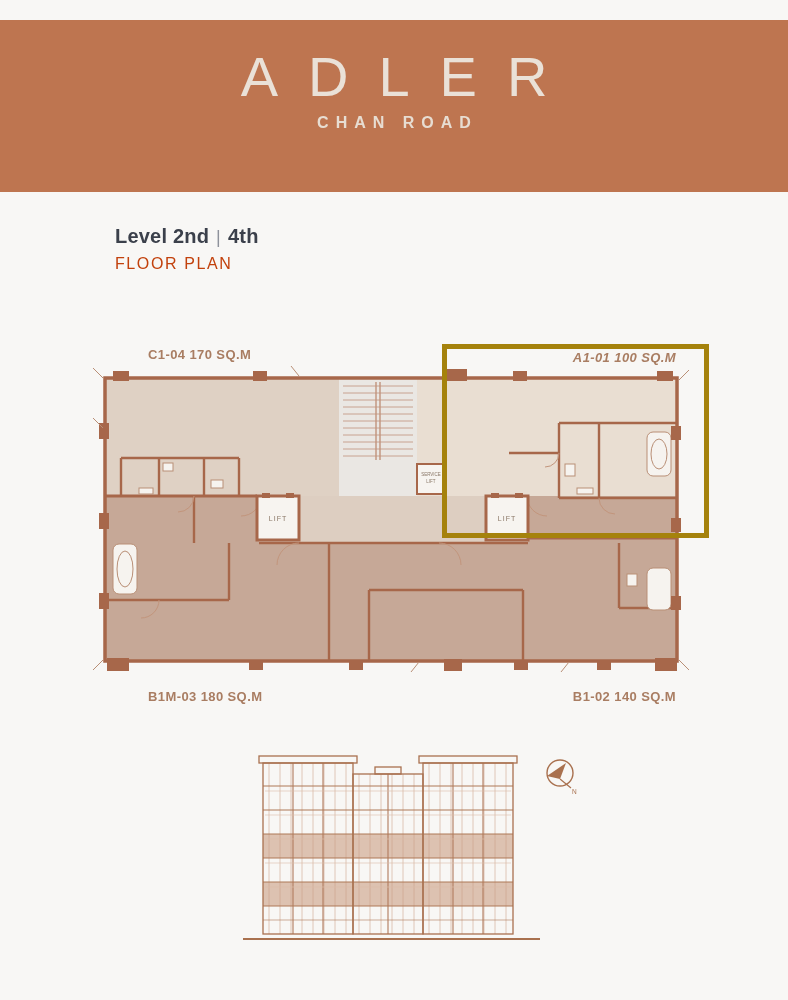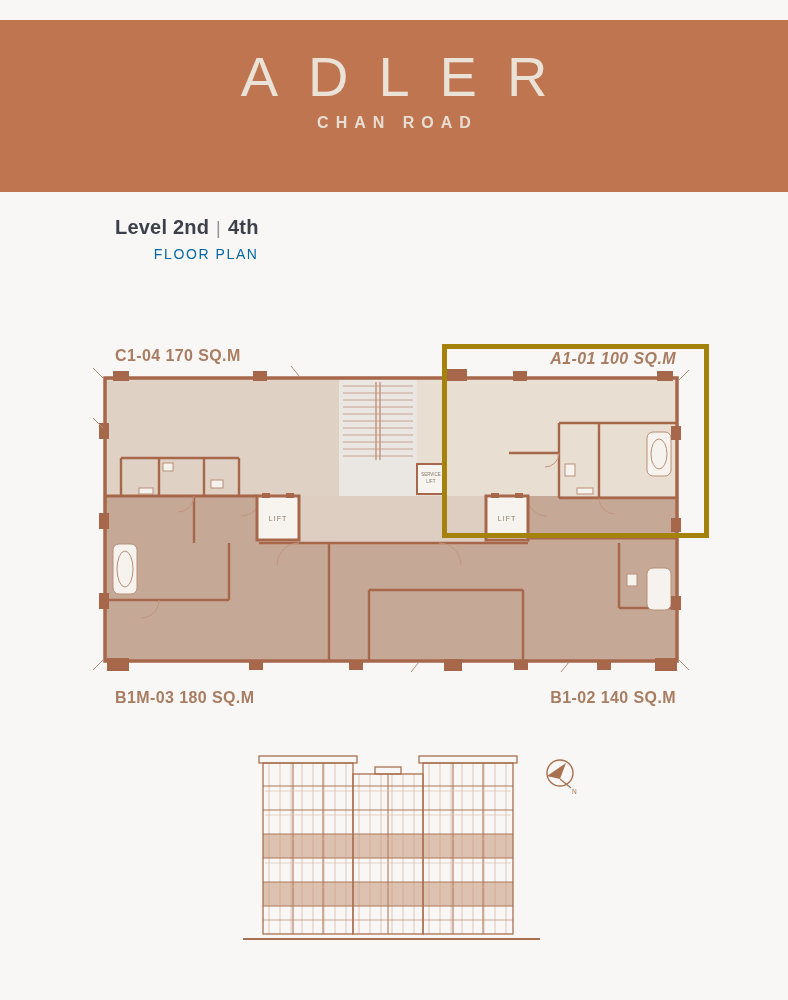--- a/index.html
+++ b/index.html
@@ -11,30 +11,30 @@
   .brand-header{position:absolute;left:0;top:0;width:788px;height:172px;
       background:#BE7550;display:flex;flex-direction:column;align-items:center;
       justify-content:flex-start;margin-top:20px;}
   .logo{margin-top:26px;font-family:"Liberation Sans",sans-serif;font-weight:200;
       font-size:56px;letter-spacing:30px;padding-left:30px;color:#EAE1D7;
       line-height:1.1;}
   .tagline{margin-top:6px;font-size:16px;font-weight:700;letter-spacing:7px;
       padding-left:7px;color:#E7DDD2;}
 
   
-  .title-block{position:absolute;left:115px;top:216px;text-align:right;}
+  .title-block{position:absolute;left:115px;top:225px;}
   .level-title{margin:0;font-size:20px;font-weight:700;color:#3B404B;
       letter-spacing:0.2px;}
   .level-title .sep{font-weight:400;color:#8E929B;margin:0 7px;font-size:18px;}
-  .subtitle{margin-top:7px;font-size:14px;font-weight:400;letter-spacing:1.6px;
-      color:#0369a1;}
-
-  
-  .unit-label{position:absolute;font-size:16px;font-weight:700;
-      letter-spacing:0.4px;color:#A97D62;white-space:nowrap;}
+  .subtitle{margin-top:7px;font-size:16px;font-weight:400;letter-spacing:1.6px;
+      color:#c2410c;}
+
+  
+  .unit-label{position:absolute;font-size:13px;font-weight:700;
+      letter-spacing:0.4px;color:#A97D62;white-space:nowrap;margin-left:33px;}
   .lbl-c104{left:115px;top:347px;}
   .lbl-a101{right:112px;top:350px;font-style:italic;}
   .lbl-b1m03{left:115px;top:689px;}
   .lbl-b102{right:112px;top:689px;text-align:center;}
 
   
   .plan-svg{position:absolute;left:89px;top:358px;}
   .gold-box{position:absolute;left:442px;top:344px;width:257px;height:184px;
       border:5px solid #A5820C;z-index:5;}
   .elev-svg{position:absolute;left:235px;top:748px;}

